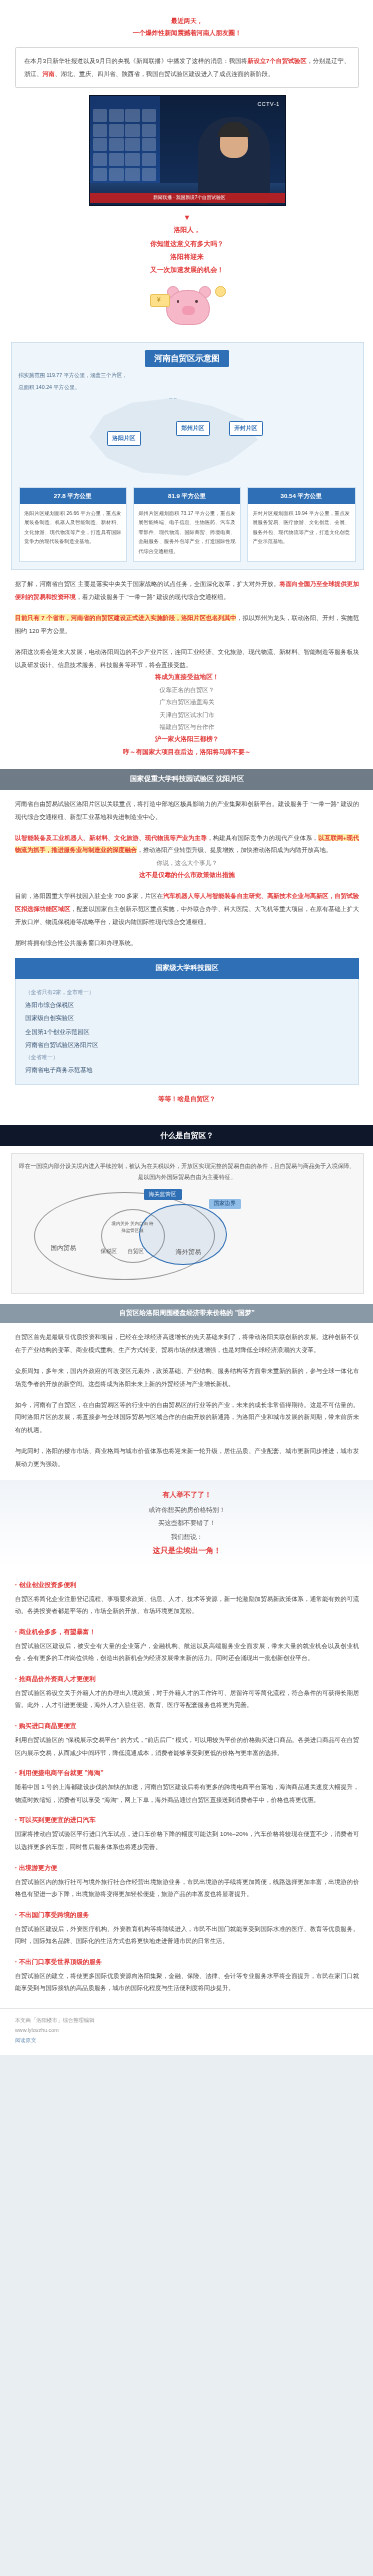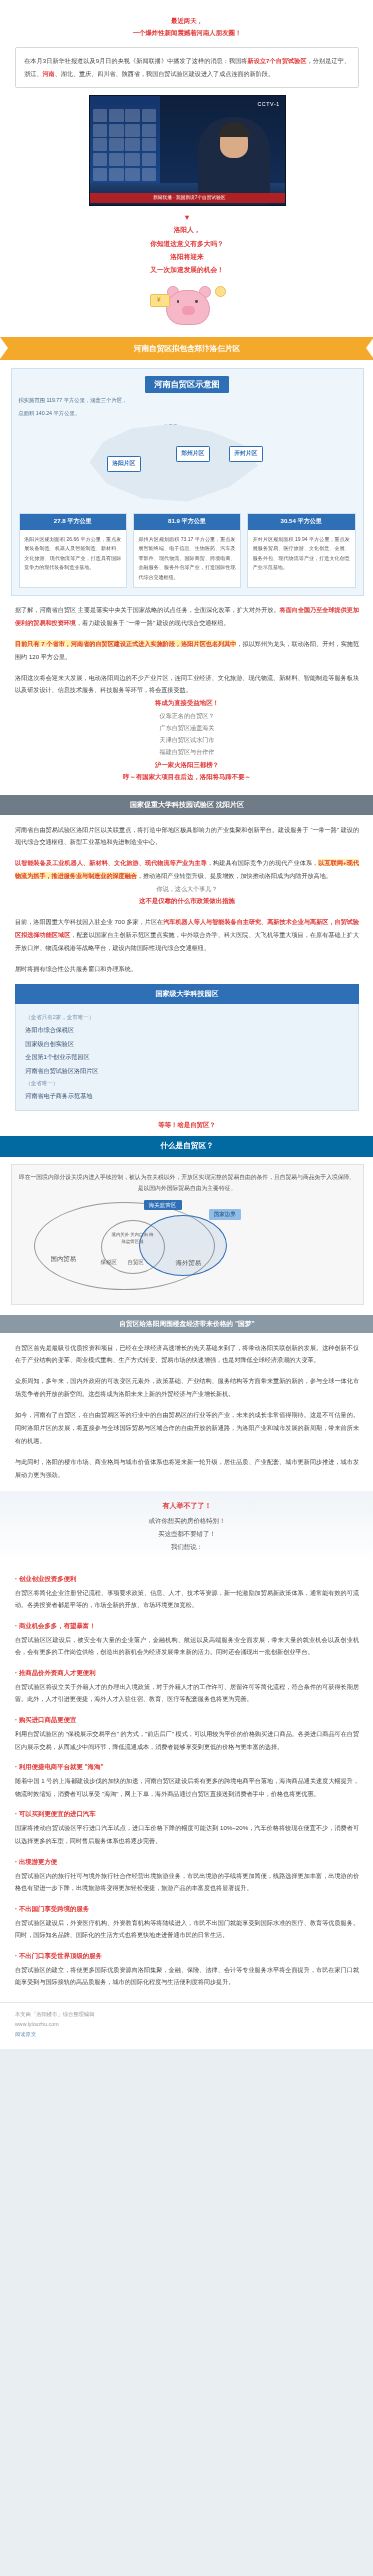--- a/index.html
+++ b/index.html
@@ -204,21 +204,21 @@
   }
   .blue-box {
     background: #eaf2fa; border: 0.6px solid #cfe0ef; border-top: none;
     padding: 7px 9.3px; font-size: 6.1px; line-height: 2.2; color: #33506e;
   }
   .blue-box .item { display: block; }
   .blue-box .note { color: #7a93ad; font-size: 5.5px; }
 
   
   .q-band {
-    margin-top: 4px; background: #0369a1; color: #fff;
+    margin-top: 19px; background: #0f172a; color: #fff;
     font-size: 7.6px; font-weight: bold; text-align: center; padding: 5.8px 2.3px;
   }
 
   
   .venn-wrap { background: #f7f7f7; border: 0.6px solid #e2e2e2; margin: 7px 10.5px 0; padding: 7px; }
   .venn-title { font-size: 5.8px; color: #555; line-height: 1.9; text-align: center; }
   .venn {
     position: relative; height: 99px; margin-top: 3.5px;
   }
   .c-outer {
@@ -345,21 +345,20 @@
         <div class="ear r"></div>
       <div class="body"></div>
       <div class="eye l"></div>
         <div class="eye r"></div>
       <div class="snout"></div>
       <div class="money"></div>
       <div class="coin"></div>
     </div>
   </div>
 
-  <div class="banner">河南自贸区拟包含郑汴洛仨片区</div>
 
   <div class="mapblock">
     <div style="text-align:center">
       <span class="map-title">河南自贸区示意图</span>
     </div>
     <div class="map-sub">拟实施范围 119.77 平方公里，涵盖三个片区，</div>
     <div class="map-sub">总面积 140.24 平方公里。</div>
 
     <div class="map-canvas">
       <div class="map-shape"></div>
@@ -459,20 +458,21 @@
     <p class="body">众所周知，多年来，国内外政府的可改变区元素外，政策基础、产业结构、服务结构等方面带来重新的新的，参与全球一体化市场竞争者的开放的新空间。这些将成为洛阳未来上新的外贸经济与产业增长新机。</p>
     <p class="body">如今，河南有了自贸区，在自由贸易区等的行业中的自由贸易区的行业等的产业，未来的成长非常值得期待。这是不可估量的。同时洛阳片区的发展，将直接参与全球国际贸易与区域合作的自由开放的新通路，为洛阳产业和城市发展的新周期，带来前所未有的机遇。</p>
     <p class="body">与此同时，洛阳的楼市市场、商业格局与城市价值体系也将迎来新一轮升级，居住品质、产业配套、城市更新同步推进，城市发展动力更为强劲。</p>
   </div>
 
   <div class="cta">
     <div class="l1">有人举不了了！</div>
     <div class="l2">或许你想买的房价格特别！</div>
     <div class="l2">买这些都不要错了！</div>
     <div class="l2">我们想说：</div>
+    <div class="l3">这只是尘埃出一角！</div>
   </div>
 
 
   <div class="pad">
     <div class="benefit">
       <h3>· 创业创业投资多便利</h3>
       <p>自贸区将简化企业注册登记流程、事项要求政策、信息、人才、技术等资源，新一轮激励加贸易新政策体系，通常能有效的可流动。各类投资者都是平等的，市场全新的开放、市场环境更加宽松。</p>
     </div>
     <div class="benefit">
       <h3>· 商业机会多多，有望暴富！</h3>

